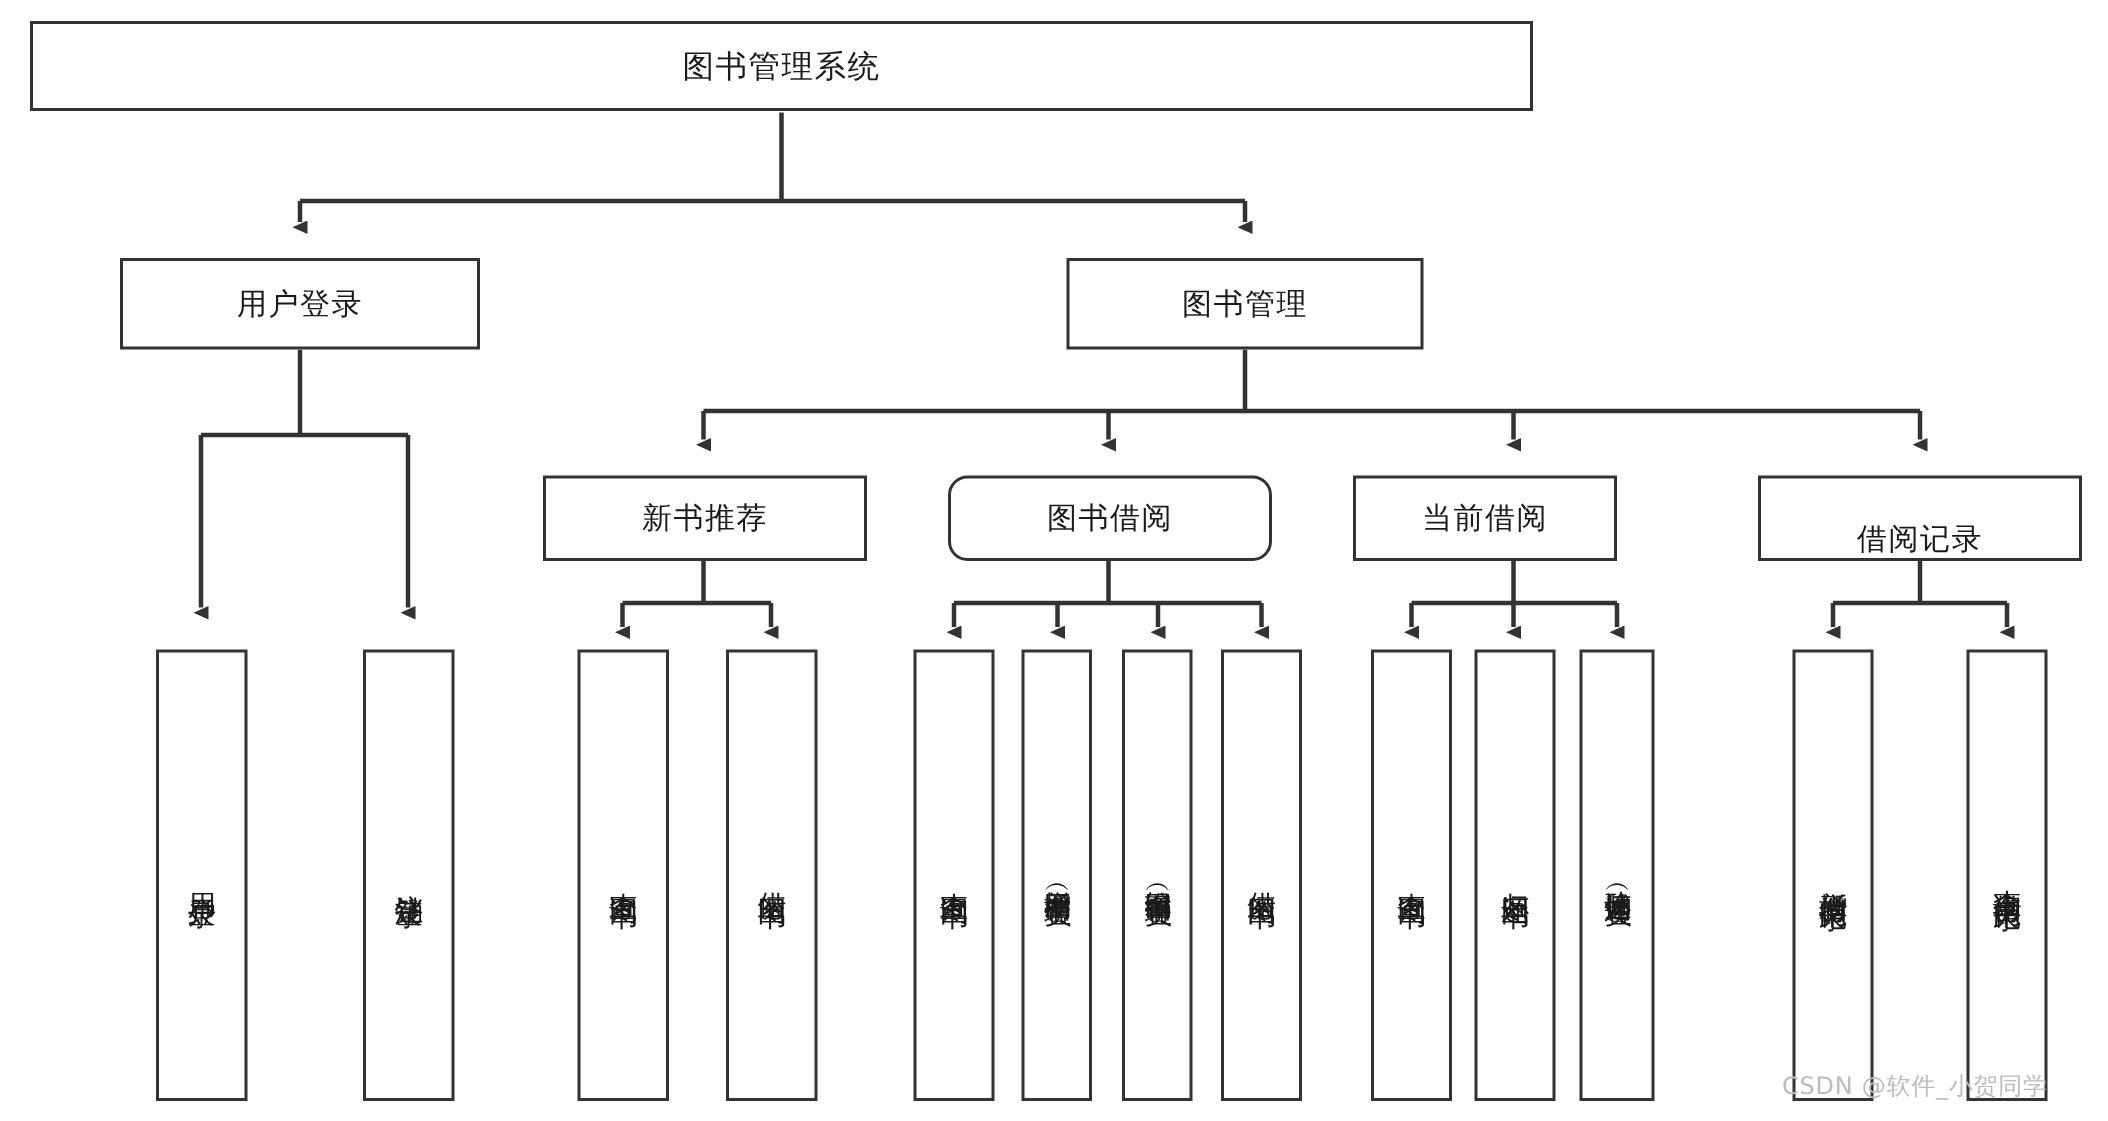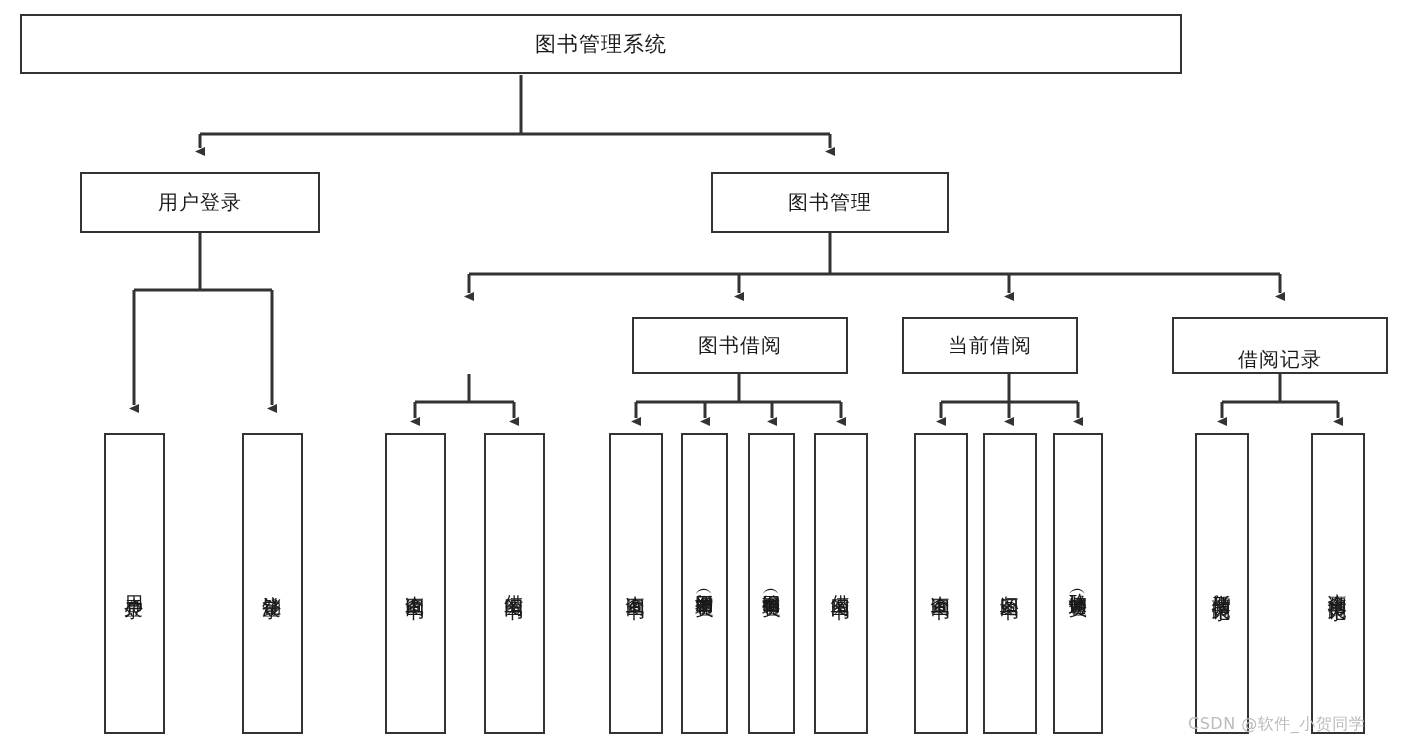--- a/index.html
+++ b/index.html
@@ -118,34 +118,37 @@
       <path d="M1009,402 L1009,418" marker-end="url(#arrowhead)"></path>
       <path d="M1078,402 L1078,418" marker-end="url(#arrowhead)"></path>
 
       <path d="M1280,374 L1280,402"></path>
       <path d="M1222,402 L1338,402"></path>
       <path d="M1222,402 L1222,418" marker-end="url(#arrowhead)"></path>
       <path d="M1338,402 L1338,418" marker-end="url(#arrowhead)"></path>
     </g>
   </svg>
 
-  <div class="node node-root" style="left:20px; top:14px; width:1162px; height:60px;">
+  <div class="node node-root" style="left:20px; top:14px; width:1002px; height:60px;">
     <span class="label-h">图书管理系统</span>
   </div>
 
   <div class="node" style="left:80px; top:172px; width:240px; height:61px;">
     <span class="label-h">用户登录</span>
   </div>
 
   <div class="node" style="left:711px; top:172px; width:238px; height:61px;">
     <span class="label-h">图书管理</span>
   </div>
 
-
-  <div class="node" style="left:632px; top:317px; width:216px; height:57px;">
+  <div class="node" style="left:362px; top:317px; width:216px; height:57px;">
+    <span class="label-h">新书推荐</span>
+  </div>
+
+  <div class="node" style="left:632px; top:317px; width:216px; height:57px;border-radius:13px;">
     <span class="label-h">图书借阅</span>
   </div>
 
   <div class="node" style="left:902px; top:317px; width:176px; height:57px;">
     <span class="label-h">当前借阅</span>
   </div>
 
   <div class="node" style="left:1172px; top:317px; width:216px; height:57px;align-items:flex-end;">
     <span class="label-h">借阅记录</span>
   </div>

